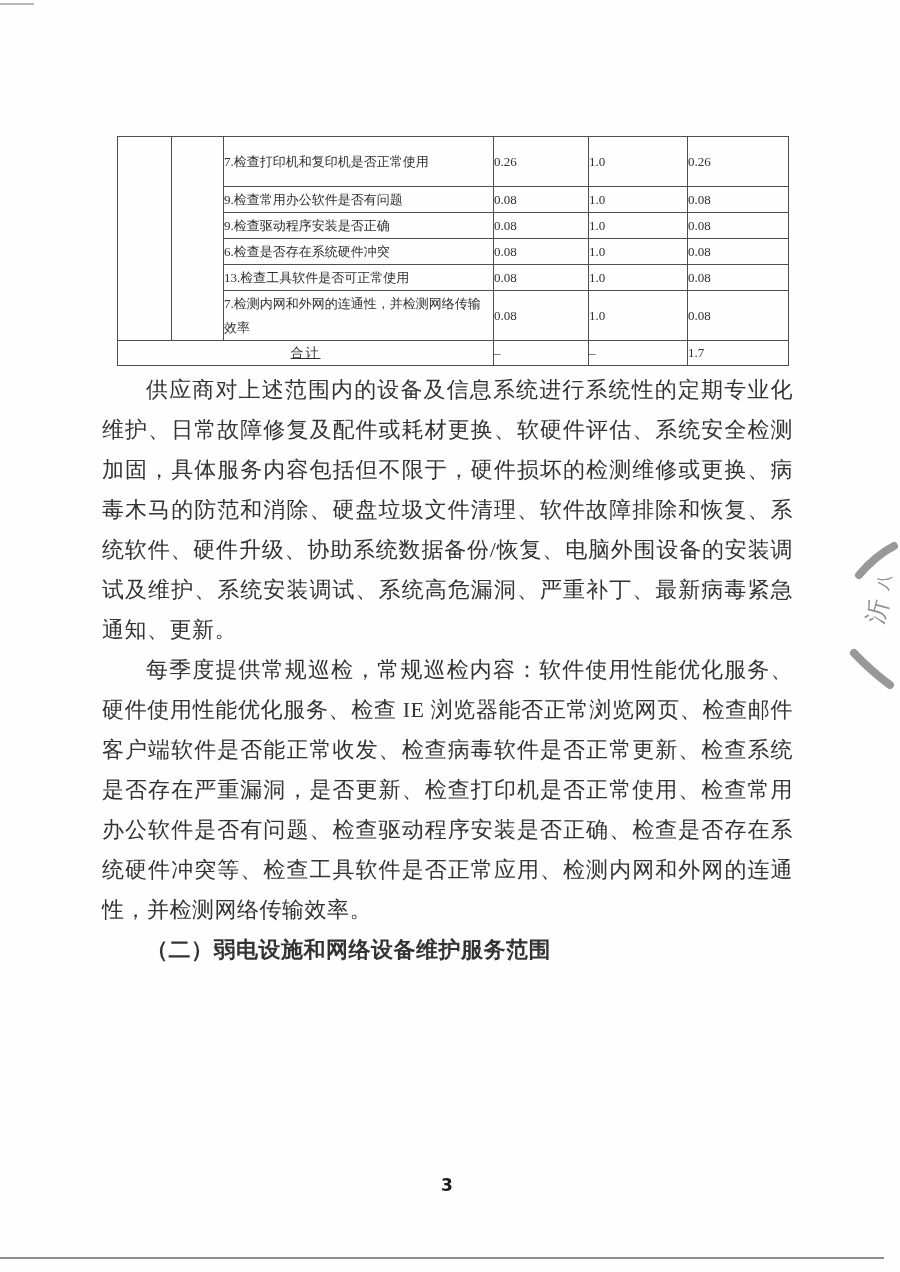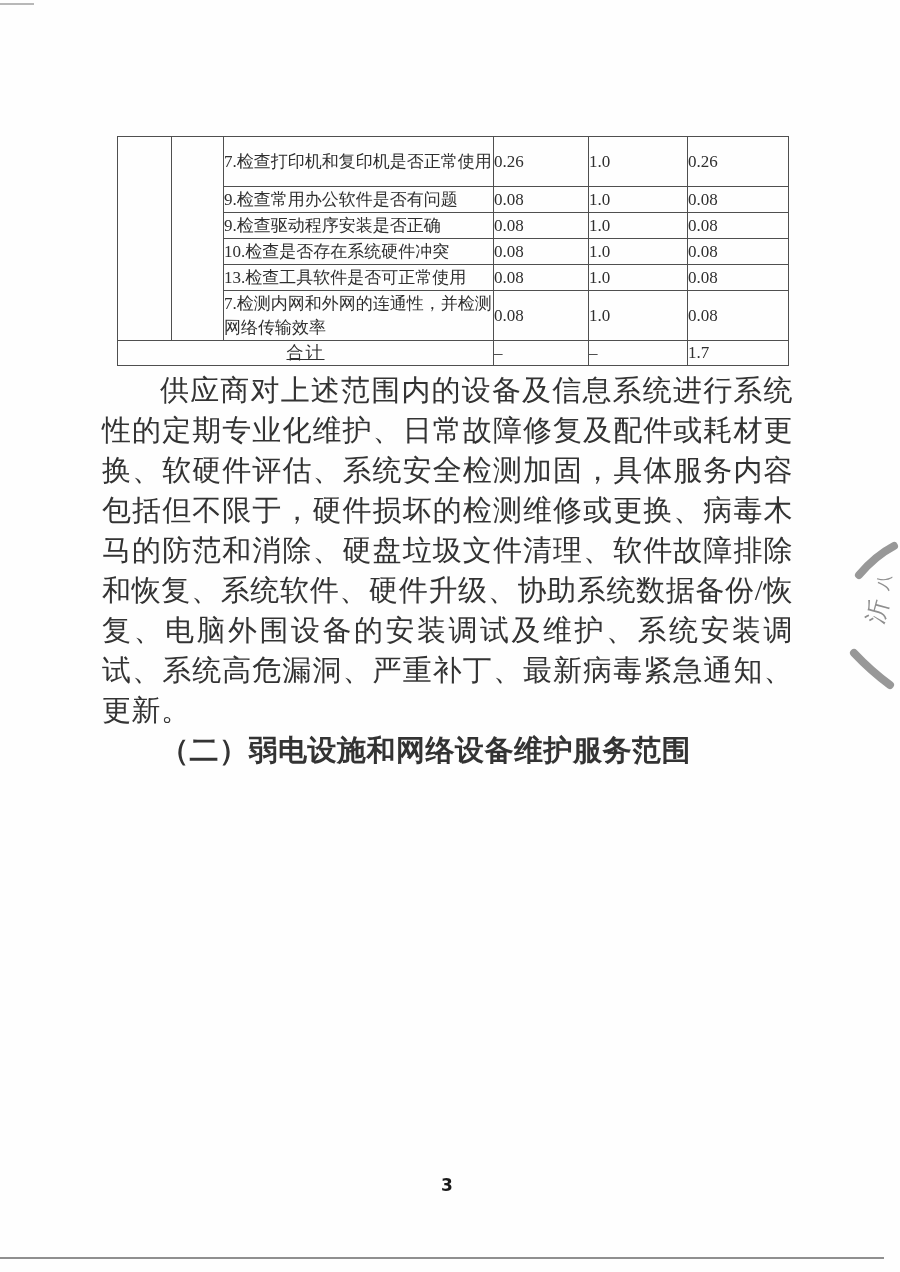--- a/index.html
+++ b/index.html
@@ -18,38 +18,38 @@
   .scan-edge-bottom { position:absolute; left:0; top:1257px; width:884px; height:2px; background:#8f8f8f; }
 
   
   table.score-table {
     position:absolute; left:117px; top:136px; width:671px;
     border-collapse:collapse; table-layout:fixed;
   }
   table.score-table td {
     border:1.6px solid #4f4f4f;
     color:#2f2f2f;
-    font-size:17px; line-height:24px;
+    font-size:13px; line-height:24px;
     vertical-align:middle;
     padding:0;
     overflow:hidden;
   }
   td.c-item { text-align:left; padding:2px 4px 2px 7px; }
   td.c-num  { }
   td.c-total{ text-align:center; letter-spacing:2px;text-decoration:underline; }
   tr.r-tall { height:50px; }
   tr.r-std  { height:26px; }
   tr.r-two  { height:50px; }
   tr.r-foot { height:23px; }
 
   
   .body-text {
     position:absolute; left:102px; top:370px; width:691px;
     color:#333333;
-    font-size:29px; line-height:40px;
+    font-size:22px; line-height:40px;
     text-align:justify; text-justify:inter-ideograph;
   }
   .body-text p { margin:0; text-indent:2em; letter-spacing:0.5px; }
   .body-text p.heading { font-weight:600;font-family:Liberation Serif, serif; }
 
   
   .seal {
     position:absolute; left:845px; top:533px; width:55px; height:160px;
     pointer-events:none;
   }
@@ -93,21 +93,21 @@
         <td class="c-num">1.0</td>
         <td class="c-num">0.08</td>
       </tr>
       <tr class="r-std">
         <td class="c-item">9.检查驱动程序安装是否正确</td>
         <td class="c-num">0.08</td>
         <td class="c-num">1.0</td>
         <td class="c-num">0.08</td>
       </tr>
       <tr class="r-std">
-        <td class="c-item">10.检查是否存在系统硬件冲突</td>
+        <td class="c-item">6.检查是否存在系统硬件冲突</td>
         <td class="c-num">0.08</td>
         <td class="c-num">1.0</td>
         <td class="c-num">0.08</td>
       </tr>
       <tr class="r-std">
         <td class="c-item">13.检查工具软件是否可正常使用</td>
         <td class="c-num">0.08</td>
         <td class="c-num">1.0</td>
         <td class="c-num">0.08</td>
       </tr>
@@ -121,20 +121,21 @@
         <td class="c-total" colspan="3">合计</td>
         <td class="c-num">–</td>
         <td class="c-num">–</td>
         <td class="c-num">1.7</td>
       </tr>
     </tbody>
   </table>
 
   <div class="body-text">
     <p>供应商对上述范围内的设备及信息系统进行系统性的定期专业化维护、日常故障修复及配件或耗材更换、软硬件评估、系统安全检测加固，具体服务内容包括但不限于，硬件损坏的检测维修或更换、病毒木马的防范和消除、硬盘垃圾文件清理、软件故障排除和恢复、系统软件、硬件升级、协助系统数据备份/恢复、电脑外围设备的安装调试及维护、系统安装调试、系统高危漏洞、严重补丁、最新病毒紧急通知、更新。</p>
+    <p>每季度提供常规巡检，常规巡检内容：软件使用性能优化服务、硬件使用性能优化服务、检查 IE 浏览器能否正常浏览网页、检查邮件客户端软件是否能正常收发、检查病毒软件是否正常更新、检查系统是否存在严重漏洞，是否更新、检查打印机是否正常使用、检查常用办公软件是否有问题、检查驱动程序安装是否正确、检查是否存在系统硬件冲突等、检查工具软件是否正常应用、检测内网和外网的连通性，并检测网络传输效率。</p>
     <p class="heading">（二）弱电设施和网络设备维护服务范围</p>
   </div>
 
   <svg class="seal" viewBox="0 0 55 160" aria-hidden="true">
     <path d="M14 42 Q 30 23 49 13" stroke="#989898" stroke-width="8" fill="none" stroke-linecap="round"></path>
     <text x="42" y="58" transform="rotate(-75 42 58)" font-size="16" fill="#909090" font-family="Liberation Serif, serif">八</text>
     <text x="37" y="92" transform="rotate(-75 37 92)" font-size="24" fill="#8e8e8e" font-family="Liberation Serif, serif">沂</text>
     <path d="M9 120 Q 26 138 45 152" stroke="#989898" stroke-width="8" fill="none" stroke-linecap="round"></path>
   </svg>
 

